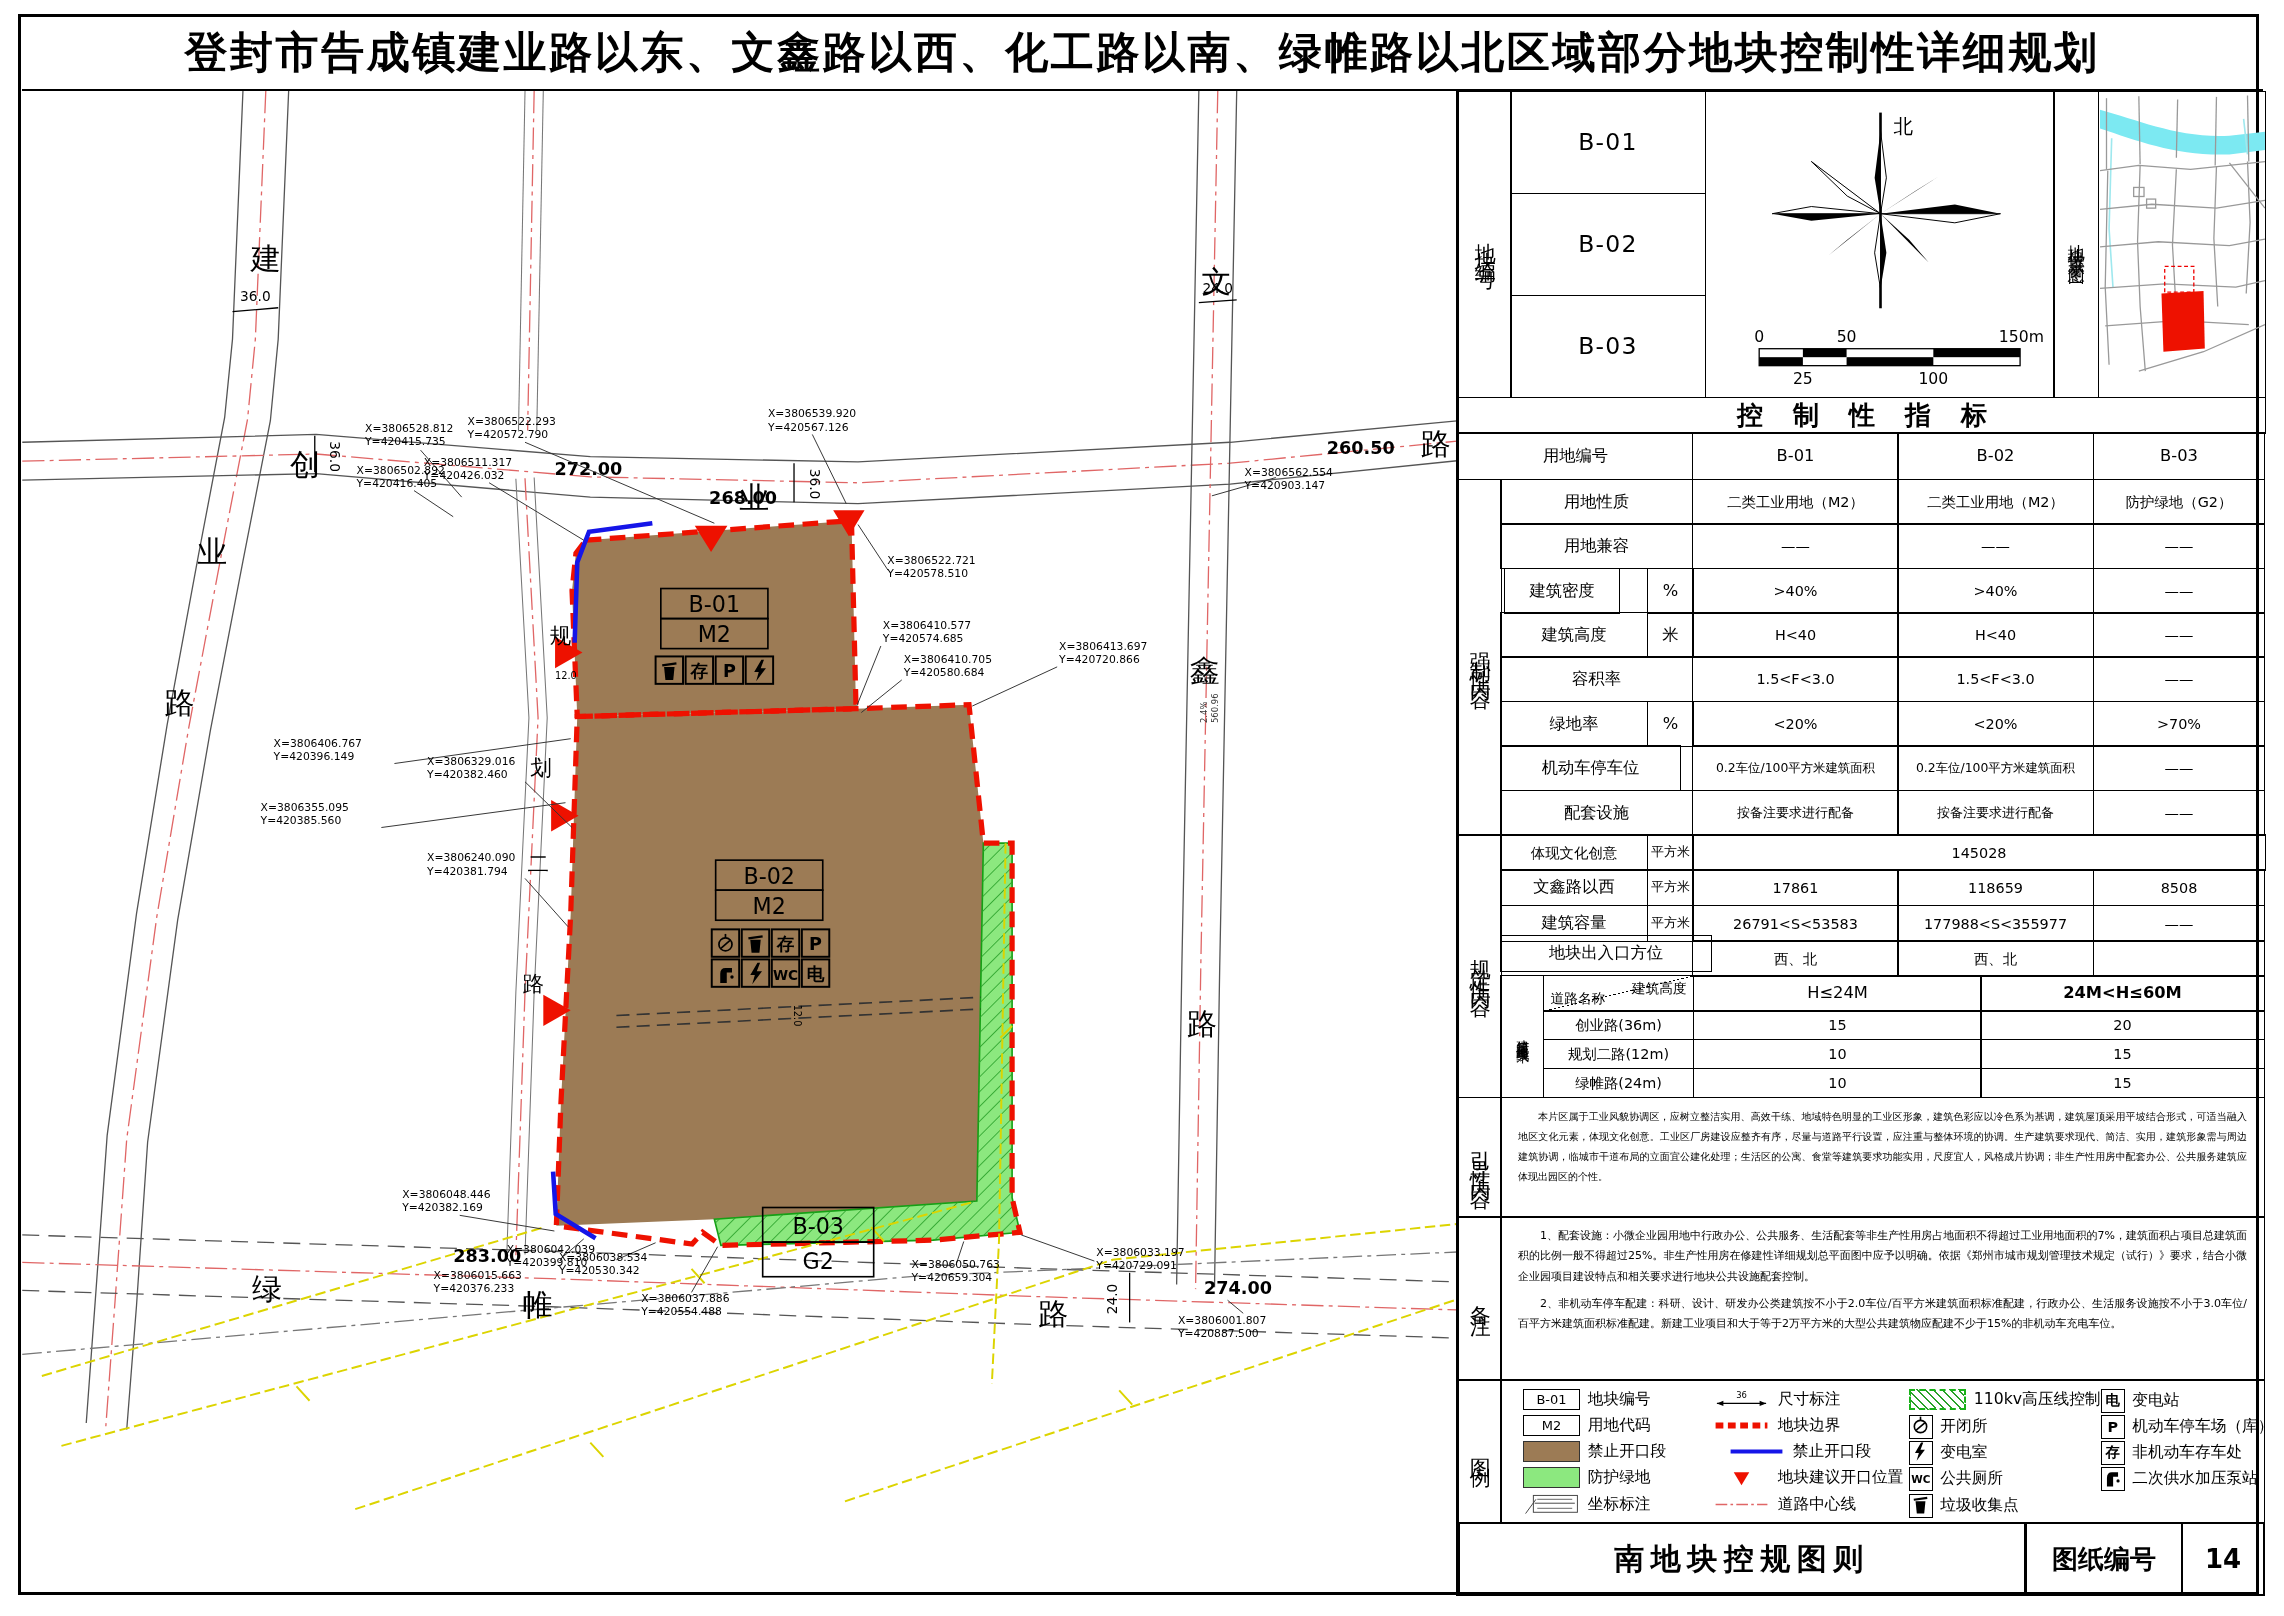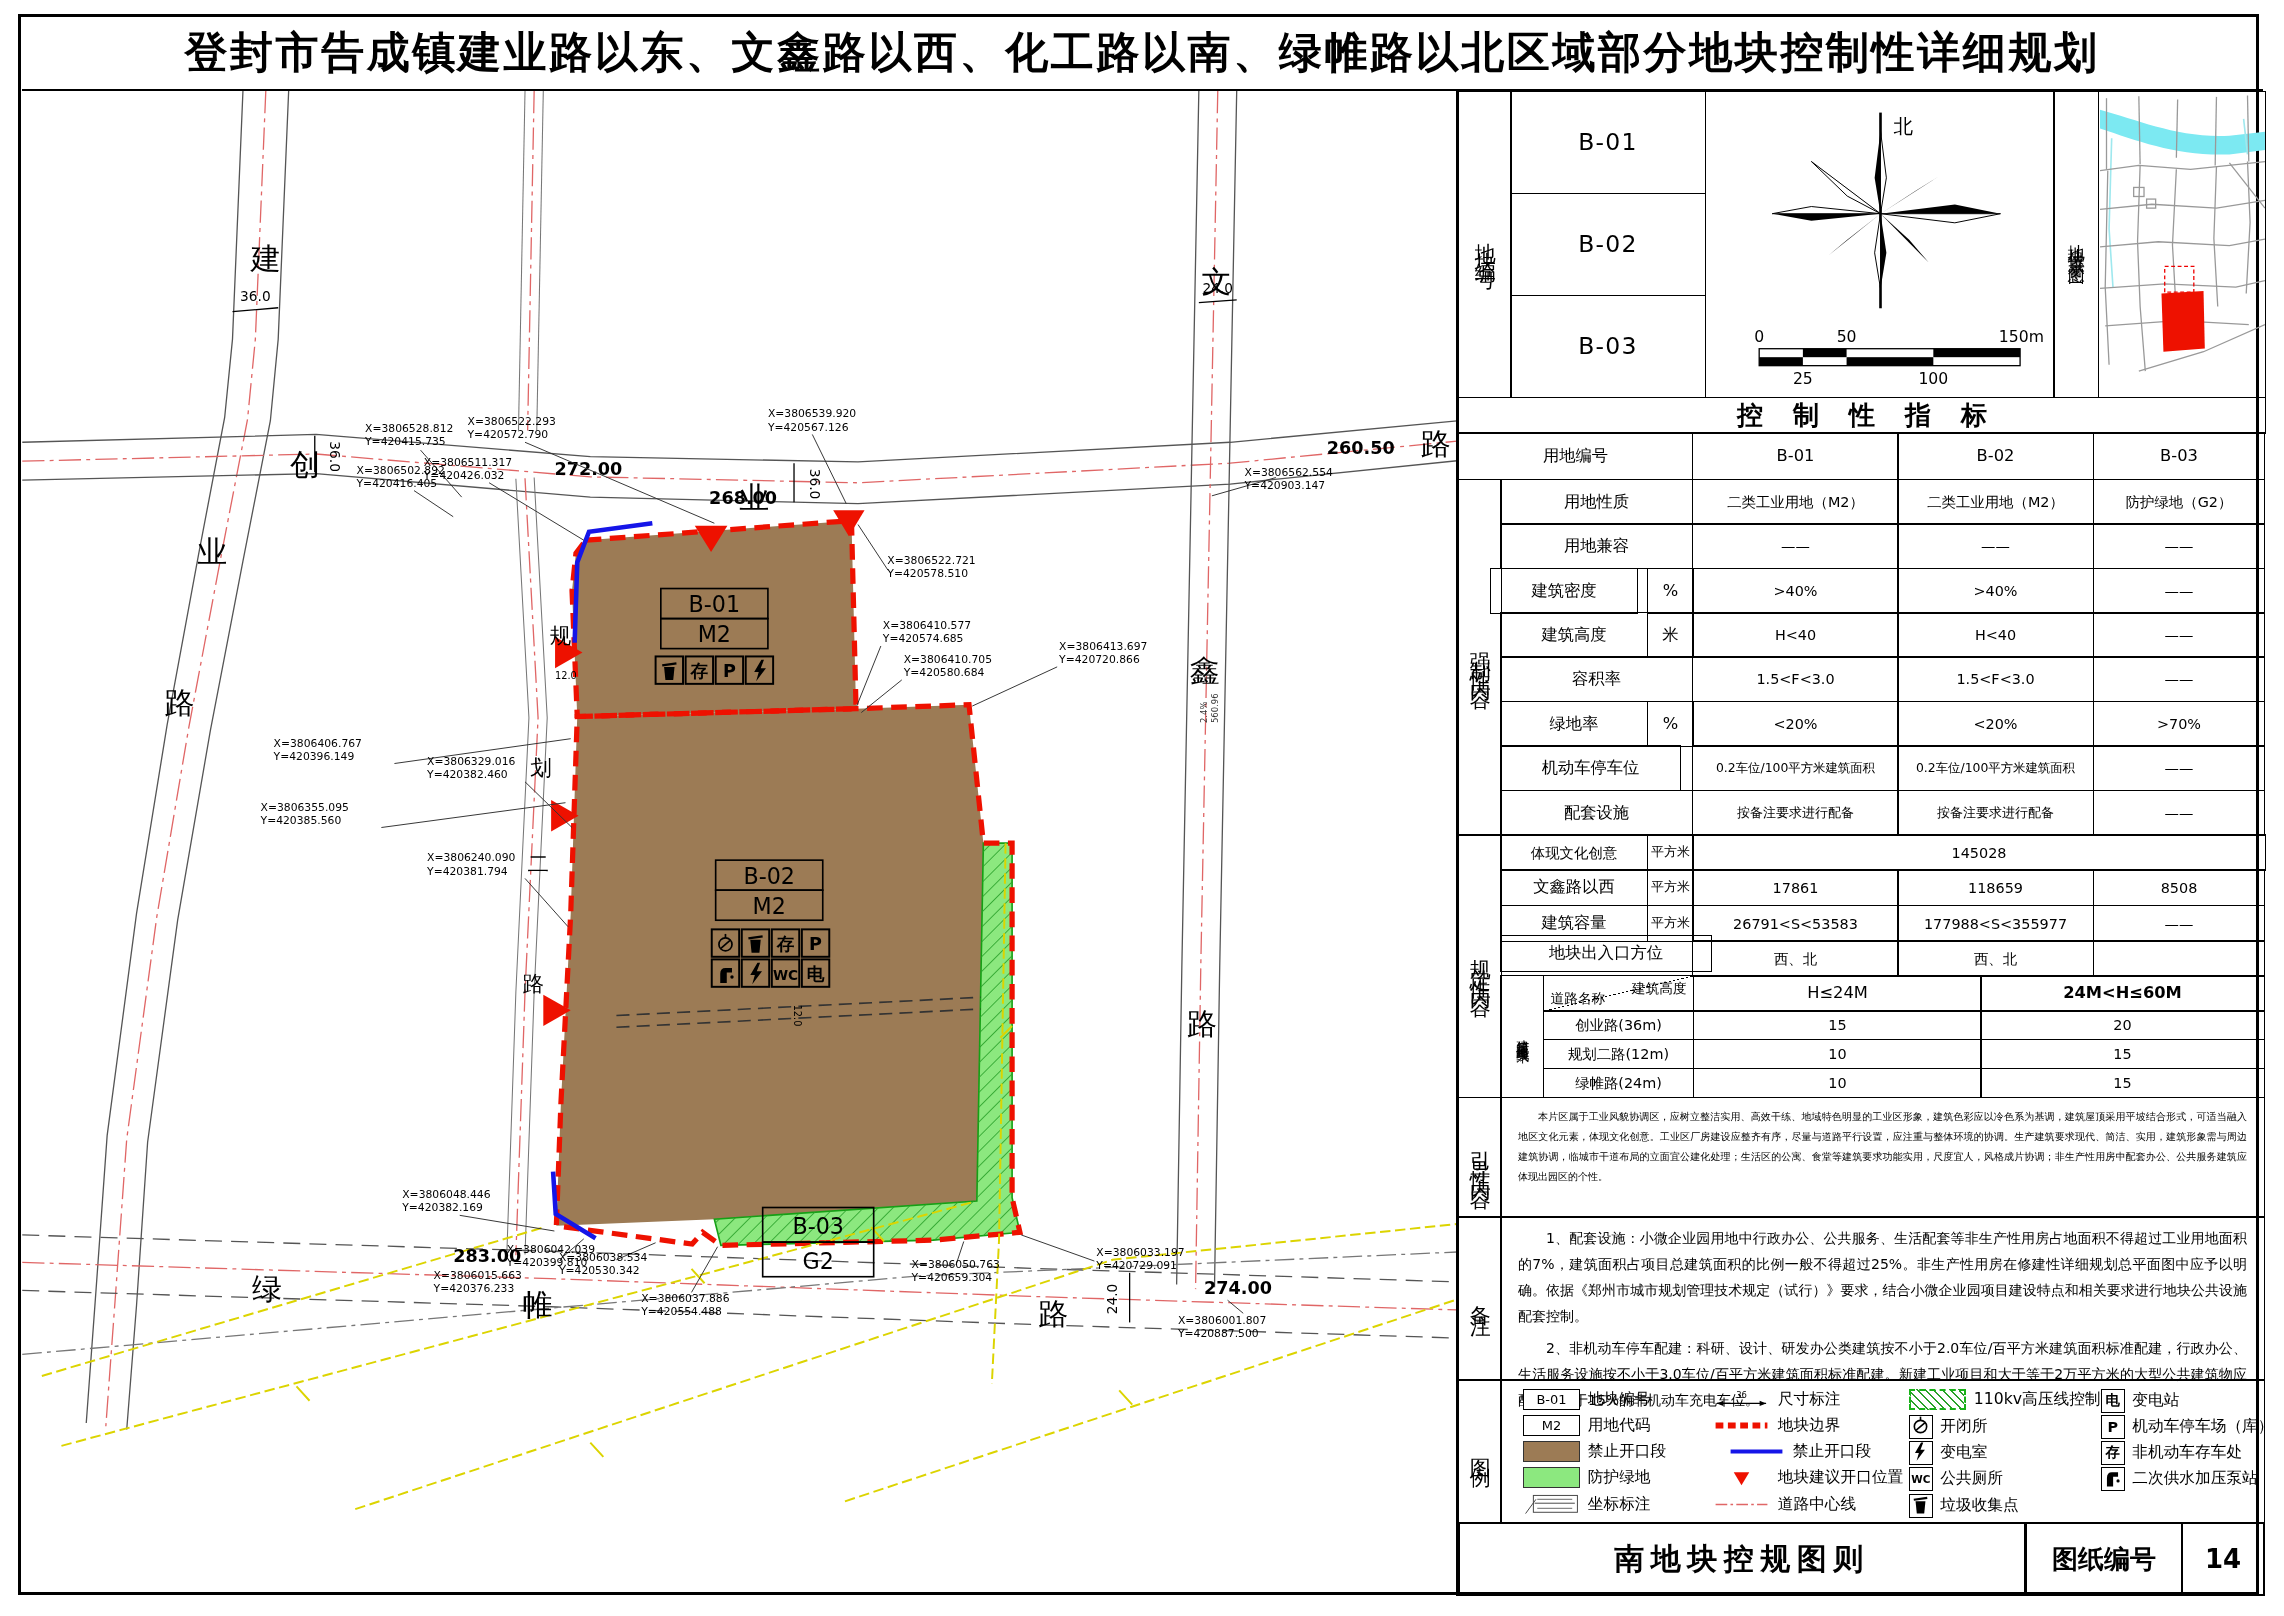--- a/index.html
+++ b/index.html
@@ -442,21 +442,21 @@
     <div class="cell t22" style="left:234px;top:432px;width:207px;height:46px">
         <span>——</span>
       </div>
     <div class="cell t22" style="left:439px;top:432px;width:197px;height:46px">
         <span>——</span>
       </div>
     <div class="cell t22" style="left:635px;top:432px;width:172px;height:46px">
         <span>——</span>
       </div>
 
-    <div class="cell t24" style="left:32px;top:477px;width:148px;height:46px">
+    <div class="cell t24" style="left:46px;top:477px;width:116px;height:46px">
         <span>建筑密度</span>
       </div>
     <div class="cell t24" style="left:189px;top:477px;width:47px;height:46px">
         <span>%</span>
       </div>
     <div class="cell t22" style="left:234px;top:477px;width:207px;height:46px">
         <span>&gt;40%</span>
       </div>
     <div class="cell t22" style="left:439px;top:477px;width:197px;height:46px">
         <span>&gt;40%</span>
@@ -640,21 +640,21 @@
     <div class="cell vcell" style="left:0;top:1006px;width:44px;height:121px">
         <span>引导性内容</span>
       </div>
     <div class="para" style="left:42px;top:1006px;width:765px;height:121px">
       <p>本片区属于工业风貌协调区，应树立整洁实用、高效干练、地域特色明显的工业区形象，建筑色彩应以冷色系为基调，建筑屋顶采用平坡结合形式，可适当融入地区文化元素，体现文化创意。工业区厂房建设应整齐有序，尽量与道路平行设置，应注重与整体环境的协调。生产建筑要求现代、简洁、实用，建筑形象需与周边建筑协调，临城市干道布局的立面宜公建化处理；生活区的公寓、食堂等建筑要求功能实用，尺度宜人，风格成片协调；非生产性用房中配套办公、公共服务建筑应体现出园区的个性。</p>
     </div>
 
     <div class="cell vcell" style="left:0;top:1125px;width:44px;height:165px">
         <span>备注</span>
       </div>
-    <div class="para" style="left:42px;top:1125px;width:765px;height:165px;font-size:14px;line-height:1.85">
+    <div class="para" style="left:42px;top:1125px;width:765px;height:165px;font-size:11px;line-height:1.85">
       <p>1、配套设施：小微企业园用地中行政办公、公共服务、生活配套等非生产性用房占地面积不得超过工业用地面积的7%，建筑面积占项目总建筑面积的比例一般不得超过25%。非生产性用房在修建性详细规划总平面图中应予以明确。依据《郑州市城市规划管理技术规定（试行）》要求，结合小微企业园项目建设特点和相关要求进行地块公共设施配套控制。</p>
       <p>2、非机动车停车配建：科研、设计、研发办公类建筑按不小于2.0车位/百平方米建筑面积标准配建，行政办公、生活服务设施按不小于3.0车位/百平方米建筑面积标准配建。新建工业项目和大于等于2万平方米的大型公共建筑物应配建不少于15%的非机动车充电车位。</p>
     </div>
 
     <div class="cell vcell" style="left:0;top:1288px;width:44px;height:144px">
         <span>图例</span>
       </div>
     <div class="cell" style="left:42px;top:1288px;width:765px;height:144px"></div>
 
     <div class="lgitem" style="left:65px;top:1298px">

